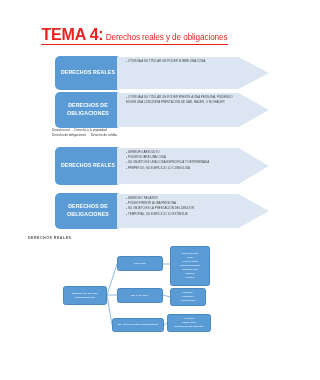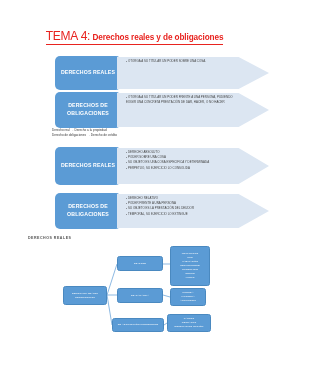--- a/index.html
+++ b/index.html
@@ -12,24 +12,24 @@
   .page{position:absolute;inset:0;background:#fff;}
 
   
   .title-wrap{position:absolute;left:0;top:26px;width:269px;text-align:center;}
   .title{
     display:inline-block;
     border-bottom:1.4px solid #e8231f;
     padding-bottom:0px;line-height:1.15;white-space:nowrap;
   }
   .title .t-strong{
-    color:#e8231f;font-weight:normal;font-size:12px;letter-spacing:-0.2px;
+    color:#e8231f;font-weight:bold;font-size:16px;letter-spacing:-0.2px;
   }
   .title .t-rest{
-    color:#e8231f;font-weight:bold;font-size:8.2px;letter-spacing:-0.1px;margin-top:40px;
+    color:#e8231f;font-weight:normal;font-size:8.2px;letter-spacing:-0.1px;margin-top:40px;
   }
 
   
   .row{position:absolute;left:55px;height:34px;}
   .row .label{
     position:absolute;left:0;top:0;width:66px;height:100%;
     background:#5b9bd5;border-radius:5px;
     display:flex;align-items:center;justify-content:center;
     text-align:center;color:#ffffff;font-size:5.2px;font-weight:bold;
     line-height:1.5;letter-spacing:0.15px;padding:0 2px;box-sizing:border-box;

